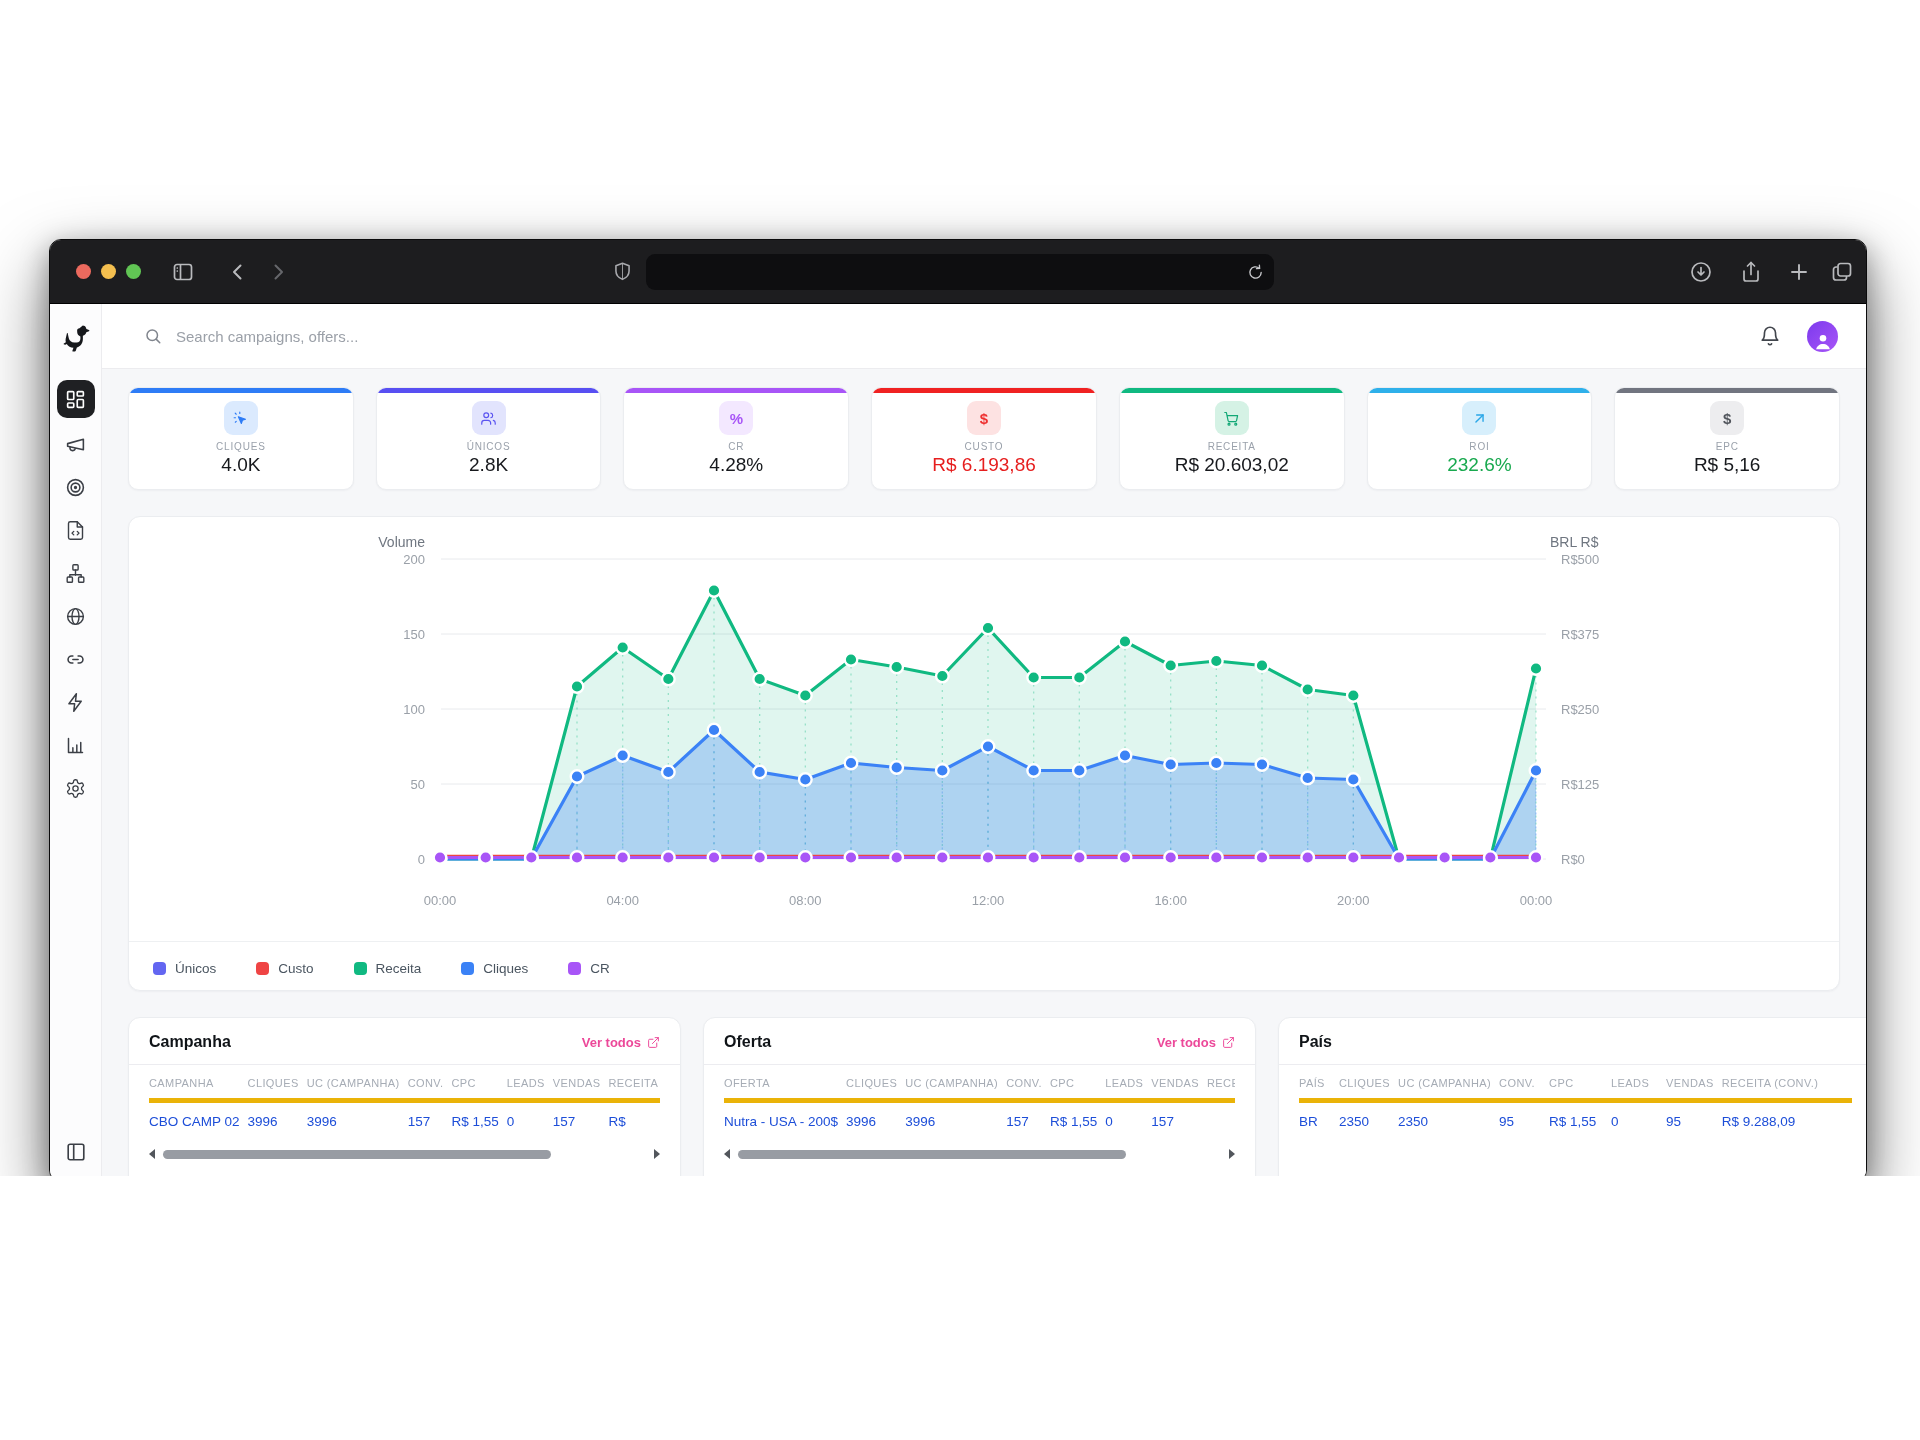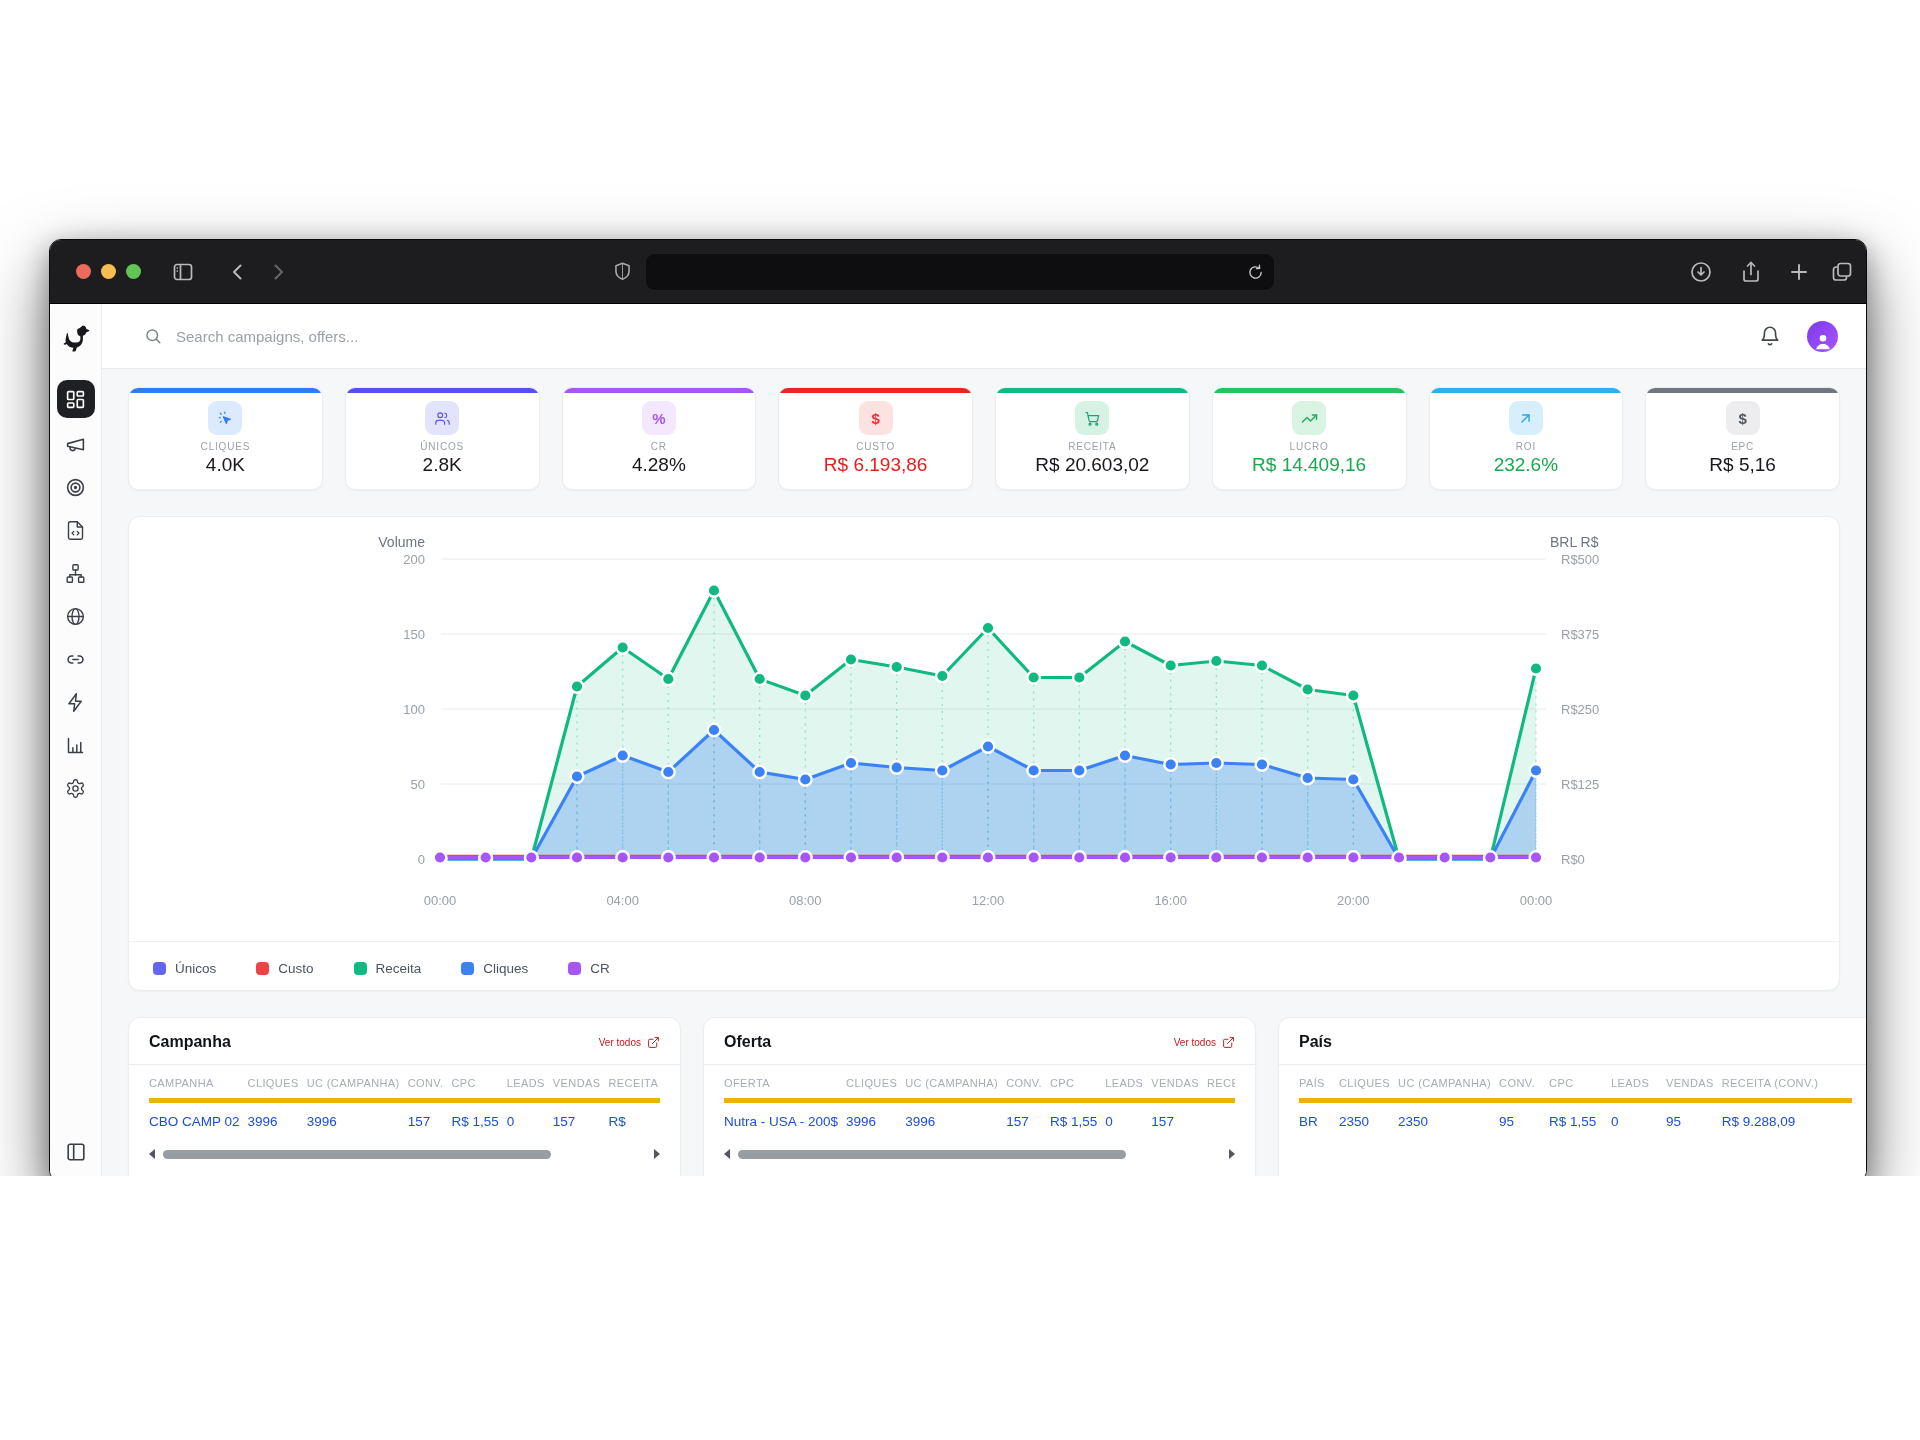--- a/index.html
+++ b/index.html
@@ -72,21 +72,21 @@
   .legend .name { font-size:13.5px; color:#4a5560; }
 
   
   .tablesrow { margin-top:26px; display:flex; gap:22px; align-items:center; }
   .tcard { background:#fff; border:1px solid #ebedf0; border-radius:12px; box-shadow:0 1px 2px rgba(16,24,40,.04);
     overflow:hidden; height:240px; }
   .tcard.w1 { flex:0 0 553px; } .tcard.w2 { flex:0 0 553px; } .tcard.w3 { flex:0 0 640px; }
   .tcard .thead { display:flex; justify-content:space-between; align-items:center; padding:15px 20px 13px;
     border-bottom:1px solid #ececf0; }
   .tcard .ttl { font-size:16px; font-weight:700; color:#101418; }
-  .vertodos { display:flex; align-items:center; gap:6px; font-size:10px; color:#b91c1c; cursor:pointer; }
+  .vertodos { display:flex; align-items:center; gap:6px; font-size:13px; color:#ec4899; cursor:pointer;font-weight:bold; }
   .vertodos svg { width:13px; height:13px; }
   .twrap { margin:0 20px; overflow:hidden; }
   table { border-collapse:collapse; table-layout:fixed; }
   th { text-align:left; font-weight:400; font-size:11px; letter-spacing:.4px; color:#a6acb5;
     padding:12px 8px 9px 0; white-space:nowrap; }
   td { font-size:13.5px; color:#1d4ed8; padding:11px 8px 11px 0; border-top:5px solid #eab308; white-space:nowrap; }
   .scrollrow { margin:6px 20px 0; height:16px; display:flex; align-items:center; gap:8px; }
   .arrow { width:0; height:0; border-top:5px solid transparent; border-bottom:5px solid transparent; cursor:pointer; }
   .arrow.left { border-right:6px solid #52565c; }
   .arrow.right { border-left:6px solid #52565c; margin-left:auto; }
@@ -345,33 +345,20 @@
                   <span style="display:flex;width:17px;height:17px">
                     <svg viewBox="0 0 24 24" fill="none" stroke="currentColor" stroke-width="1.7" stroke-linecap="round" stroke-linejoin="round">
                       <circle cx="8.5" cy="20" r="1.4"></circle>
                       <circle cx="18" cy="20" r="1.4"></circle>
                       <path d="M2.5 3.5h2.2l2.5 11.4a1.8 1.8 0 0 0 1.8 1.4h8.3a1.8 1.8 0 0 0 1.8-1.4l1.5-6.9H5.6"></path>
                     </svg>
                   </span>
                 </div>
                 <div class="lbl">RECEITA</div>
                 <div class="val" style="color:#17191d">R$ 20.603,02</div>
-              </div>
-              <div class="kpi">
-                <div class="accent" style="background:#24c45e"></div>
-                <div class="chip" style="background:#d9f4e2;color:#1fae5b">
-                  <span style="display:flex;width:17px;height:17px">
-                    <svg viewBox="0 0 24 24" fill="none" stroke="currentColor" stroke-width="2" stroke-linecap="round" stroke-linejoin="round">
-                      <polyline points="22 7 13.5 15.5 8.5 10.5 2 17"></polyline>
-                      <polyline points="16 7 22 7 22 13"></polyline>
-                    </svg>
-                  </span>
-                </div>
-                <div class="lbl">LUCRO</div>
-                <div class="val" style="color:#19a94f">R$ 14.409,16</div>
               </div>
               <div class="kpi">
                 <div class="accent" style="background:#2fb0ea"></div>
                 <div class="chip" style="background:#d7effc;color:#2ba7e8">
                   <span style="display:flex;width:17px;height:17px">
                     <svg viewBox="0 0 24 24" fill="none" stroke="currentColor" stroke-width="2" stroke-linecap="round" stroke-linejoin="round">
                       <line x1="7" y1="17" x2="17" y2="7"></line>
                       <polyline points="8 7 17 7 17 16"></polyline>
                     </svg>
                   </span>

